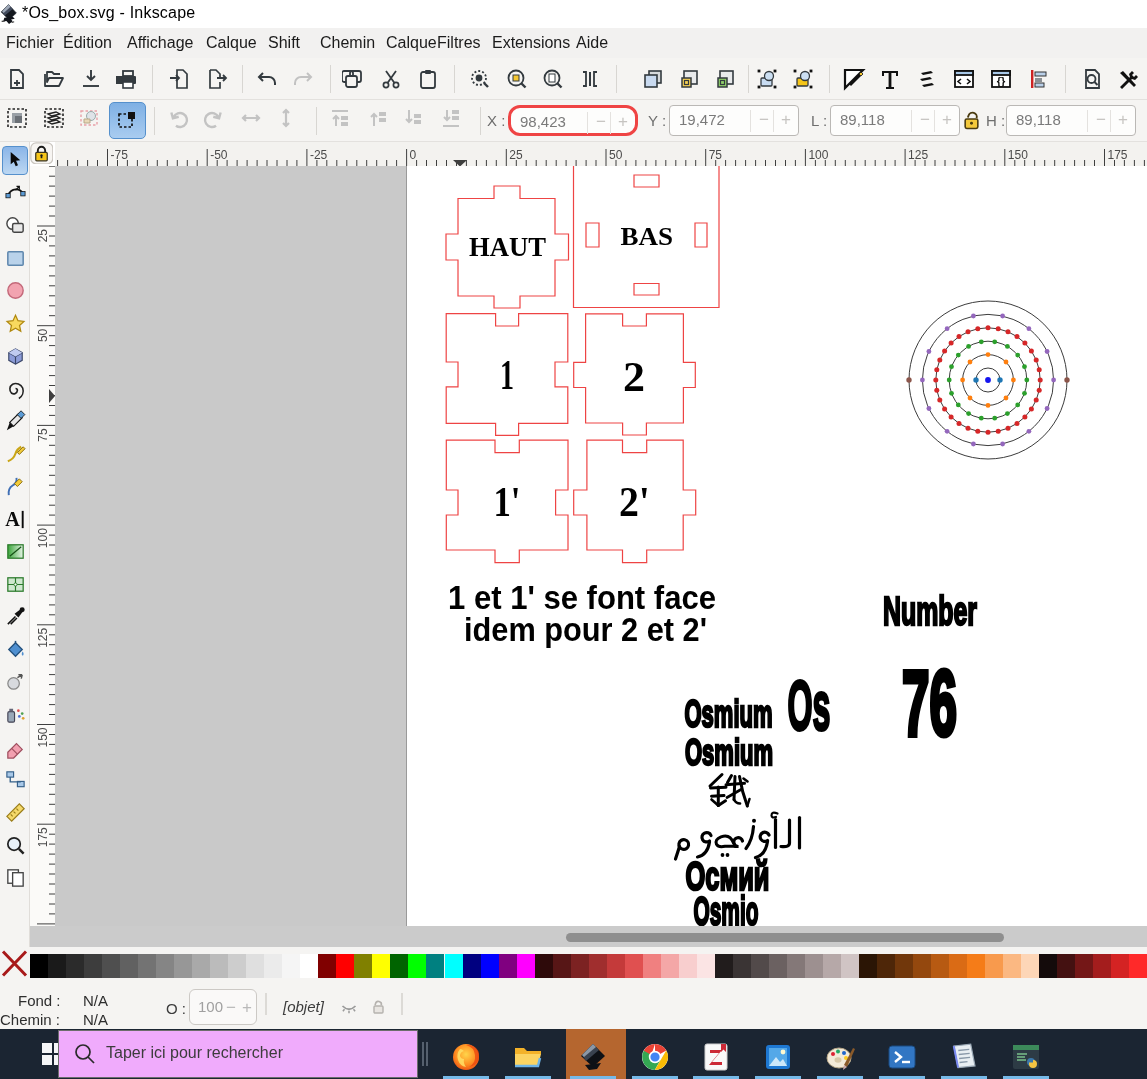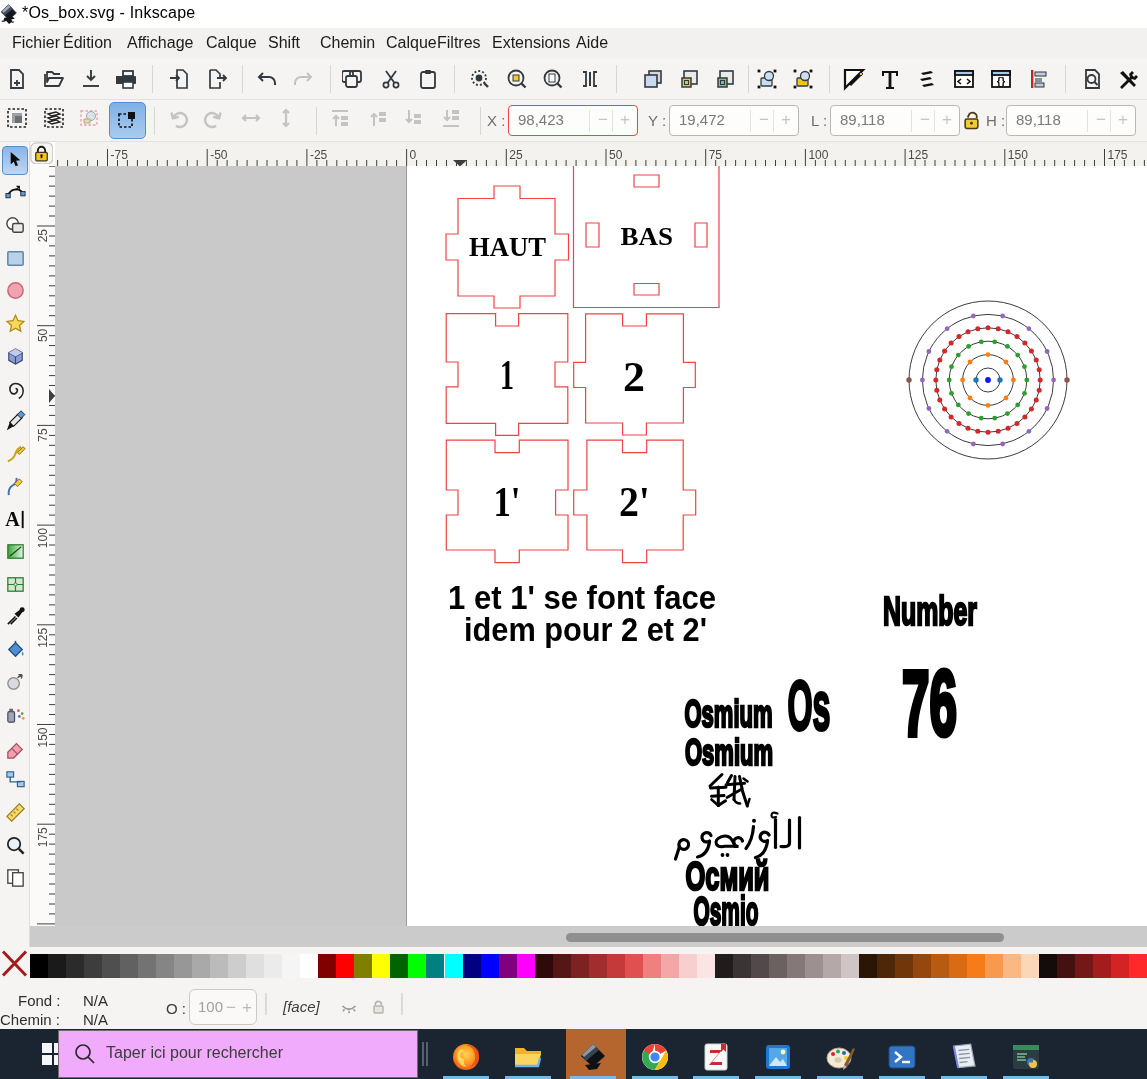--- a/index.html
+++ b/index.html
@@ -12,21 +12,21 @@
 <svg style="position:absolute;left:0px;top:3px;" width="17" height="21" viewBox="0 0 16 20" xmlns="http://www.w3.org/2000/svg">
         <path d="M8,1.5 L15.5,9.5 L8.5,16 L1,8.5 Z" fill="#14181f" stroke="#2a2f38" stroke-width="0.6"></path>
 <path d="M8,1.5 L12,5.7 L4.5,12 L2,8.5 Z" fill="#4a5568" opacity="0.85"></path>
 <path d="M8,1.5 L10,3.6 L3.4,9.6 L1.8,8.2 Z" fill="#aab4c2" opacity="0.9"></path>
 <path d="M4,14 l8,-1 l2,2 l-3.5,0.6 l1.5,1.8 l-3.5,2.6 l-2.5,-2.8 l-3,0.4 Z" fill="#11141a"></path>
 <path d="M1.5,17.5 l3,-0.4 M11,18.5 l2.4,-0.6" stroke="#333" stroke-width="1"></path>
       </svg>
 <div class="abs" style="left:22px;top:4px;font-size:16px;color:#000;letter-spacing:0.2px">*Os_box.svg - Inkscape</div>
 </div>
 <div class="abs" style="left:0;top:28px;width:1147px;height:30px;background:#f2f1f0;font-size:16px;color:#1b1b1b">
-      <span class="abs" style="left:12px;top:6px">Fichier</span>
+      <span class="abs" style="left:6px;top:6px">Fichier</span>
       <span class="abs" style="left:63px;top:6px">Édition</span>
       <span class="abs" style="left:127px;top:6px">Affichage</span>
       <span class="abs" style="left:206px;top:6px">Calque</span>
       <span class="abs" style="left:268px;top:6px">Shift</span>
       <span class="abs" style="left:320px;top:6px">Chemin</span>
       <span class="abs" style="left:386px;top:6px">Calque</span>
       <span class="abs" style="left:437px;top:6px">Filtres</span>
       <span class="abs" style="left:492px;top:6px">Extensions</span>
       <span class="abs" style="left:576px;top:6px">Aide</span>
     </div>
@@ -237,21 +237,21 @@
       <svg style="position:absolute;left:439px;top:6px;" width="24" height="24" viewBox="0 0 24 24" xmlns="http://www.w3.org/2000/svg">
         <path d="M4,20 h16" stroke="#c3c3c3" stroke-width="2"></path>
         <path d="M8,4 v10 m-3,-3 l3,3 l3,-3" stroke="#c3c3c3" stroke-width="2" fill="none"></path>
         <rect x="13" y="4" width="7" height="4" fill="#c3c3c3"></rect>
         <rect x="13" y="10" width="7" height="4" fill="#c3c3c3"></rect>
       </svg>
       <div class="abs" style="left:154px;top:7px;width:1px;height:28px;background:#d8d6d2"></div>
       <div class="abs" style="left:316px;top:7px;width:1px;height:28px;background:#d8d6d2"></div>
       <div class="abs" style="left:480px;top:7px;width:1px;height:28px;background:#d8d6d2"></div>
       <div class="abs" style="left:487px;top:12px;font-size:15px;color:#6e6e6e">X :</div>
-      <div class="abs" style="left:508px;top:5px;width:130px;height:31px;background:#fdfdfc;border:1px solid #ef4444;border-radius:4px">
+      <div class="abs" style="left:508px;top:5px;width:130px;height:31px;background:#fdfdfc;border:3px solid #ef4444;border-radius:12px">
         <div class="abs" style="left:9px;top:5px;font-size:15px;color:#7a7a7a">98,423</div>
         <div class="abs" style="right:24px;top:4px;width:1px;height:22px;background:#e4e2df"></div>
         <div class="abs" style="right:47px;top:4px;width:1px;height:22px;background:#e4e2df"></div>
         <div class="abs" style="right:29px;top:4px;font-size:17px;color:#c6c4c1">−</div>
         <div class="abs" style="right:7px;top:4px;font-size:17px;color:#c6c4c1">+</div>
       </div>
       <div class="abs" style="left:648px;top:12px;font-size:15px;color:#6e6e6e">Y :</div>
       <div class="abs" style="left:669px;top:5px;width:130px;height:31px;background:#fdfdfc;border:1px solid #bab8b5;border-radius:4px">
         <div class="abs" style="left:9px;top:5px;font-size:15px;color:#7a7a7a">19,472</div>
         <div class="abs" style="right:24px;top:4px;width:1px;height:22px;background:#e4e2df"></div>
@@ -827,21 +827,21 @@
       <div class="abs" style="left:0px;top:33px">Chemin :</div>
       <div class="abs" style="left:83px;top:14px">N/A</div>
       <div class="abs" style="left:83px;top:33px">N/A</div>
       <div class="abs" style="left:166px;top:22px;color:#3c3c3c">O :</div>
       <div class="abs" style="left:189px;top:11px;width:68px;height:36px;background:#faf9f8;border:1px solid #ccc9c5;border-radius:6px">
         <div class="abs" style="left:8px;top:8px;color:#a0a0a0">100</div>
         <div class="abs" style="left:36px;top:8px;color:#b9b9b9;font-size:17px">−</div>
         <div class="abs" style="left:52px;top:8px;color:#b9b9b9;font-size:17px">+</div>
       </div>
       <div class="abs" style="left:265px;top:15px;width:2px;height:22px;background:#dcdad6"></div>
-      <div class="abs" style="left:283px;top:20px;font-style:italic;color:#3c3c3c">[face]</div>
+      <div class="abs" style="left:283px;top:20px;font-style:italic;color:#3c3c3c">[objet]</div>
       <svg style="position:absolute;left:341px;top:22px;" width="16" height="16" viewBox="0 0 16 16" xmlns="http://www.w3.org/2000/svg">
         <path d="M1.5,6 q6.5,6.5 13,0" fill="none" stroke="#9a9a9a" stroke-width="1.7"></path>
         <path d="M3.5,9.3 l-1.6,2 M8,10.8 v2.5 M12.5,9.3 l1.6,2" stroke="#9a9a9a" stroke-width="1.5"></path>
       </svg>
       <svg style="position:absolute;left:371px;top:21px;" width="15" height="16" viewBox="0 0 15 16" xmlns="http://www.w3.org/2000/svg">
         <path d="M4.5,7 V5.5 a3,3 0 0 1 6,0" fill="none" stroke="#b5b2ae" stroke-width="1.6" transform="rotate(14 7.5 5)"></path>
         <rect x="3" y="7" width="9" height="7" rx="1" fill="#e8e5e1" stroke="#b5b2ae" stroke-width="1.4"></rect>
       </svg>
       <div class="abs" style="left:401px;top:15px;width:2px;height:22px;background:#dcdad6"></div>
     </div>

